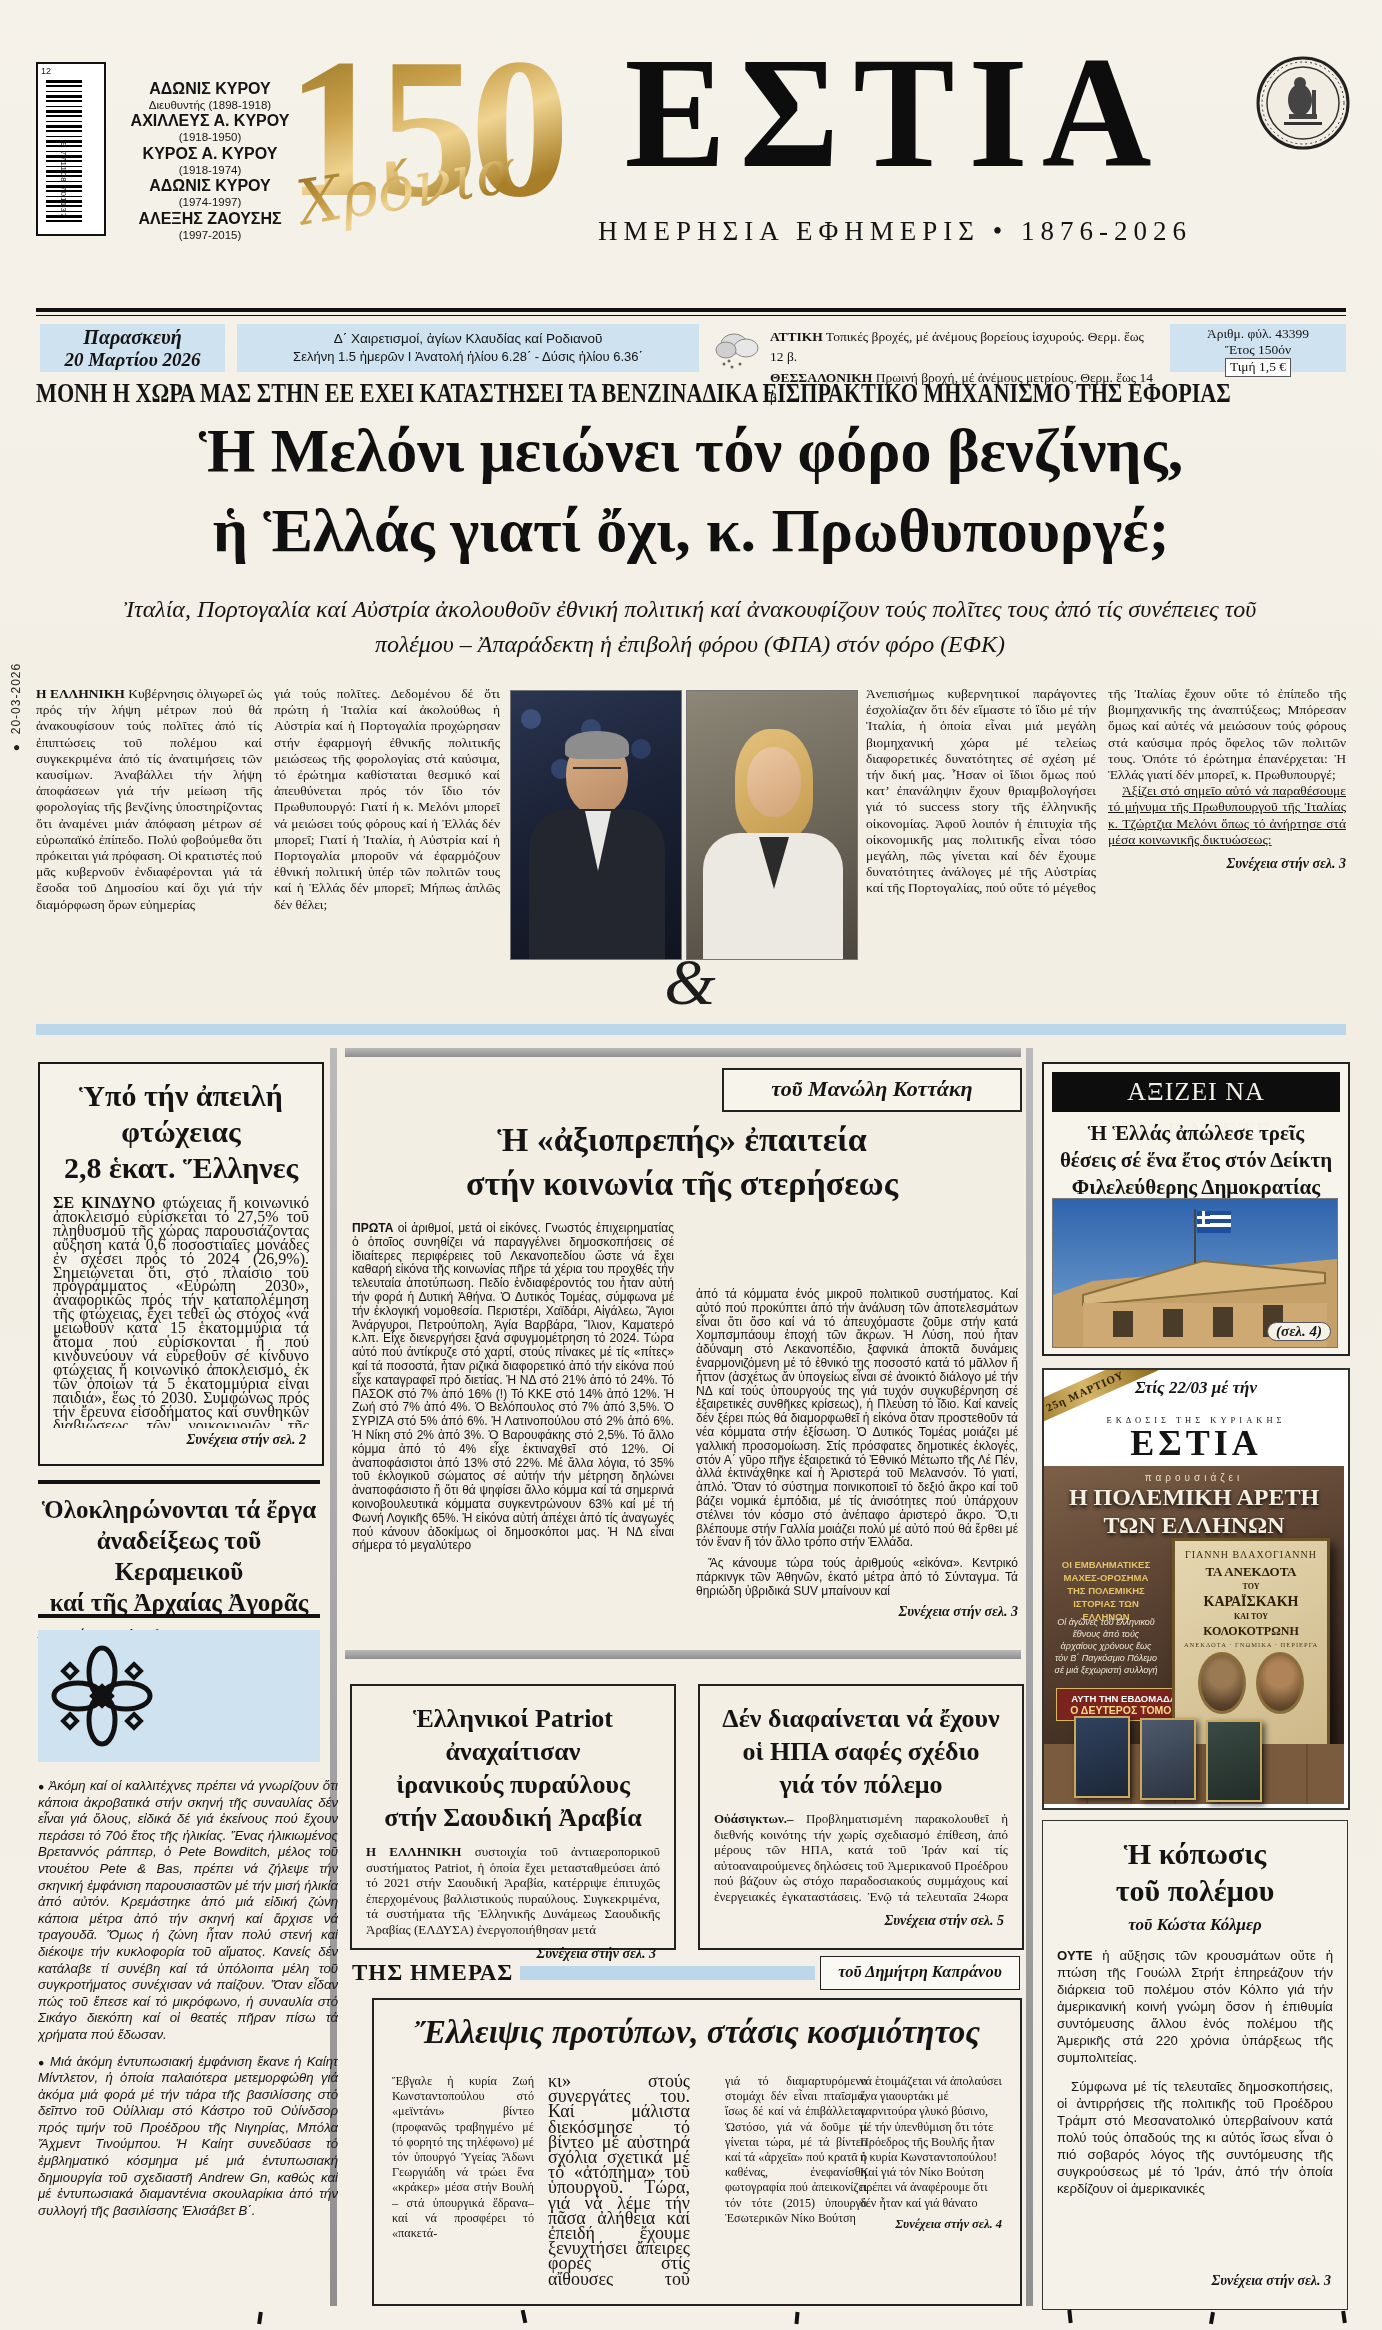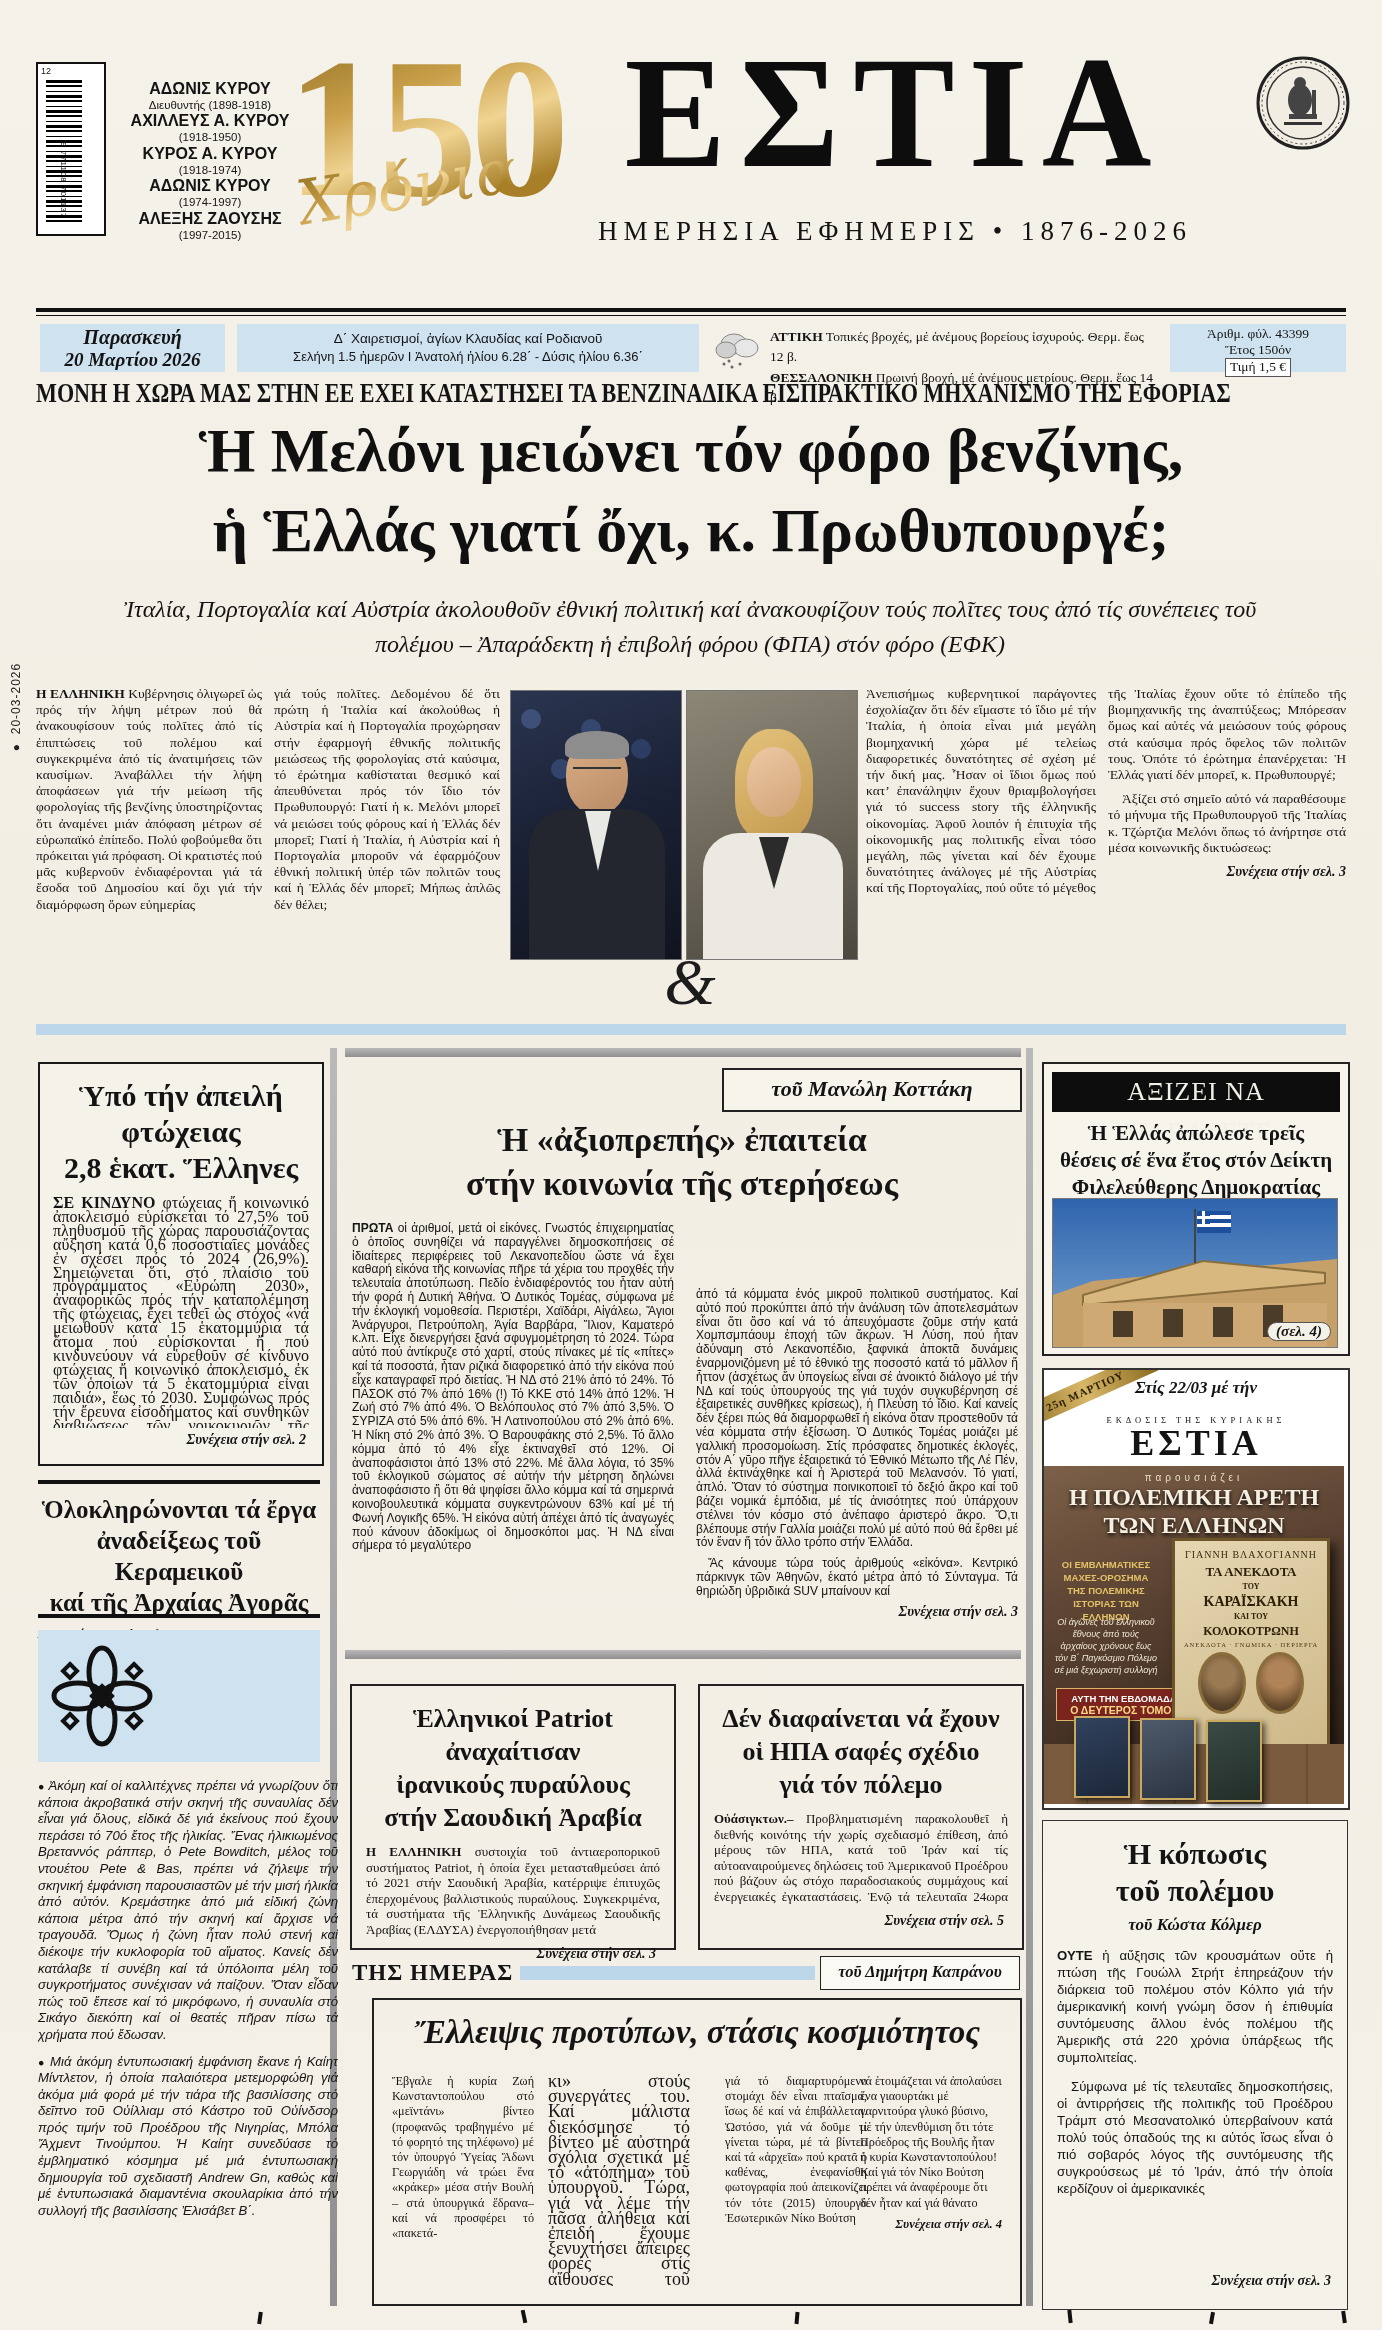--- a/index.html
+++ b/index.html
@@ -129,21 +129,21 @@
     <div class="abs" style="left:60px;top:56px;width:54px;height:70px;border-radius:48%;background:linear-gradient(150deg,#ecc9a4,#d2a377);"></div>
     <div class="abs" style="left:16px;top:142px;width:140px;height:126px;background:#ece9e2;border-radius:36px 36px 0 0;"></div>
     <div class="abs" style="left:72px;top:146px;width:30px;height:52px;background:#2b2b2b;clip-path:polygon(0 0,100% 0,50% 100%);"></div>
   </div>
 
   <div class="abs ser j ov" style="left:866px;top:686px;width:230px;height:334px;font-size:13.5px;line-height:16.2px;">
     <span>Ἀνεπισήμως κυβερνητικοί παράγοντες ἐσχολίαζαν ὅτι δέν εἴμαστε τό ἴδιο μέ τήν Ἰταλία, ἡ ὁποία εἶναι μιά μεγάλη βιομηχανική χώρα μέ τελείως διαφορετικές δυνατότητες σέ σχέση μέ τήν δική μας. Ἦσαν οἱ ἴδιοι ὅμως πού κατ’ ἐπανάληψιν ἔχουν θριαμβολογήσει γιά τό success story τῆς ἑλληνικῆς οἰκονομίας. Ἀφοῦ λοιπόν ἡ ἐπιτυχία τῆς οἰκονομικῆς μας πολιτικῆς εἶναι τόσο μεγάλη, πῶς γίνεται καί δέν ἔχουμε δυνατότητες ἀνάλογες μέ τῆς Αὐστρίας καί τῆς Πορτογαλίας, πού οὔτε τό μέγεθος</span>
   </div>
   <div class="abs ser ov" style="left:1108px;top:686px;width:238px;height:334px;font-size:13.5px;line-height:16.2px;">
     <div class="j">τῆς Ἰταλίας ἔχουν οὔτε τό ἐπίπεδο τῆς βιομηχανικῆς της ἀναπτύξεως; Μπόρεσαν ὅμως καί αὐτές νά μειώσουν τούς φόρους στά καύσιμα πρός ὄφελος τῶν πολιτῶν τους. Ὁπότε τό ἐρώτημα ἐπανέρχεται: Ἡ Ἑλλάς γιατί δέν μπορεῖ, κ. Πρωθυπουργέ;</div>
-    <div class="j" style="margin-top:8px;text-indent:14px;">Ἀξίζει στό σημεῖο αὐτό νά παραθέσουμε τό μήνυμα τῆς Πρωθυπουργοῦ τῆς Ἰταλίας κ. Τζώρτζια Μελόνι ὅπως τό ἀνήρτησε στά μέσα κοινωνικῆς δικτυώσεως:</div>
+    <div class="j" style="text-indent:14px;text-decoration:underline;">Ἀξίζει στό σημεῖο αὐτό νά παραθέσουμε τό μήνυμα τῆς Πρωθυπουργοῦ τῆς Ἰταλίας κ. Τζώρτζια Μελόνι ὅπως τό ἀνήρτησε στά μέσα κοινωνικῆς δικτυώσεως:</div>
     <div class="cont" style="margin-top:8px;font-size:14px;">Συνέχεια στήν σελ. 3</div>
   </div>
 
   <div class="abs ser" style="left:630px;top:944px;width:120px;text-align:center;font-size:66px;font-style:italic;color:#1c1c1c;">&amp;</div>
 
   <div class="abs" style="left:36px;top:1024px;width:1310px;height:11px;background:#bcd7ea;"></div>
 
   <div class="abs grayban" style="left:330px;top:1048px;width:7px;height:1258px;"></div>
   <div class="abs grayban" style="left:1026px;top:1048px;width:7px;height:1258px;"></div>
 

